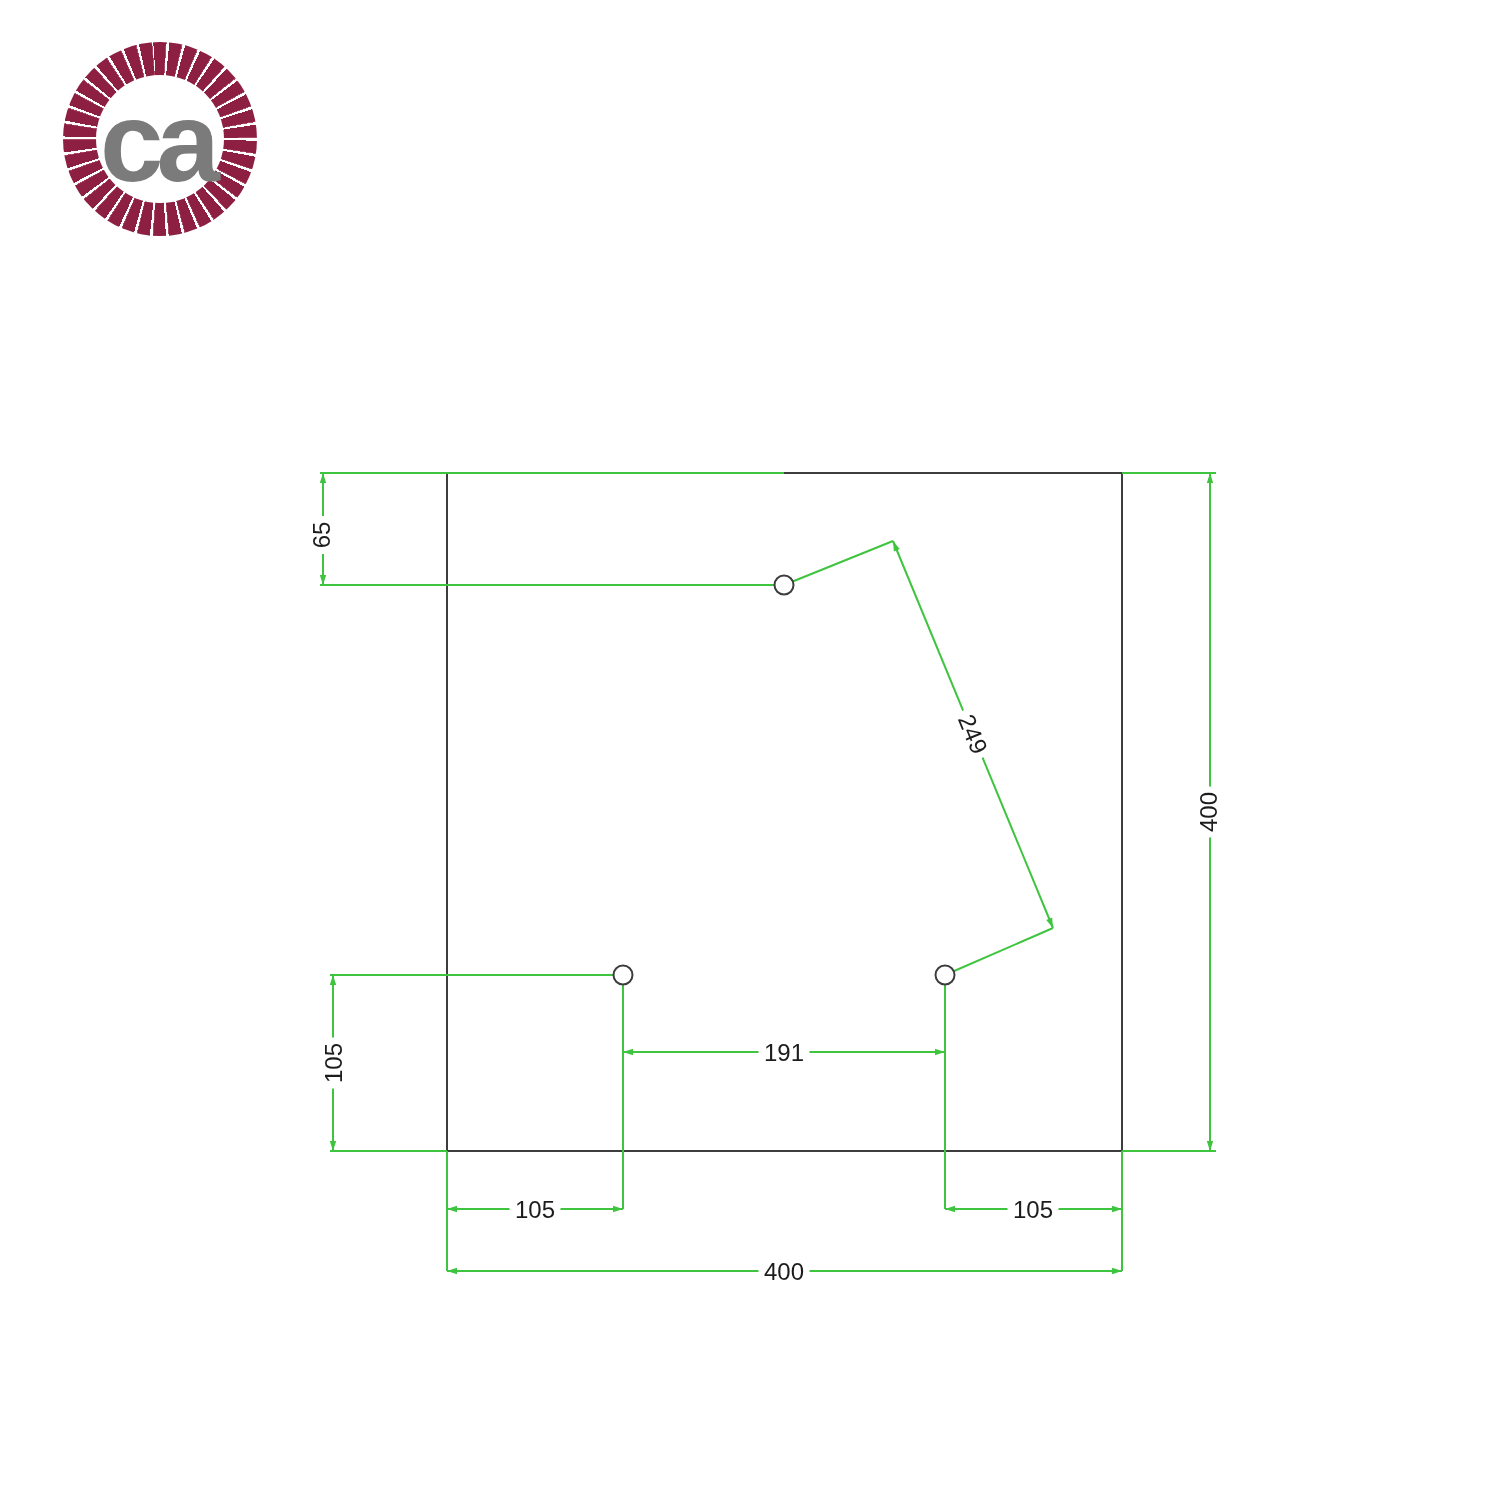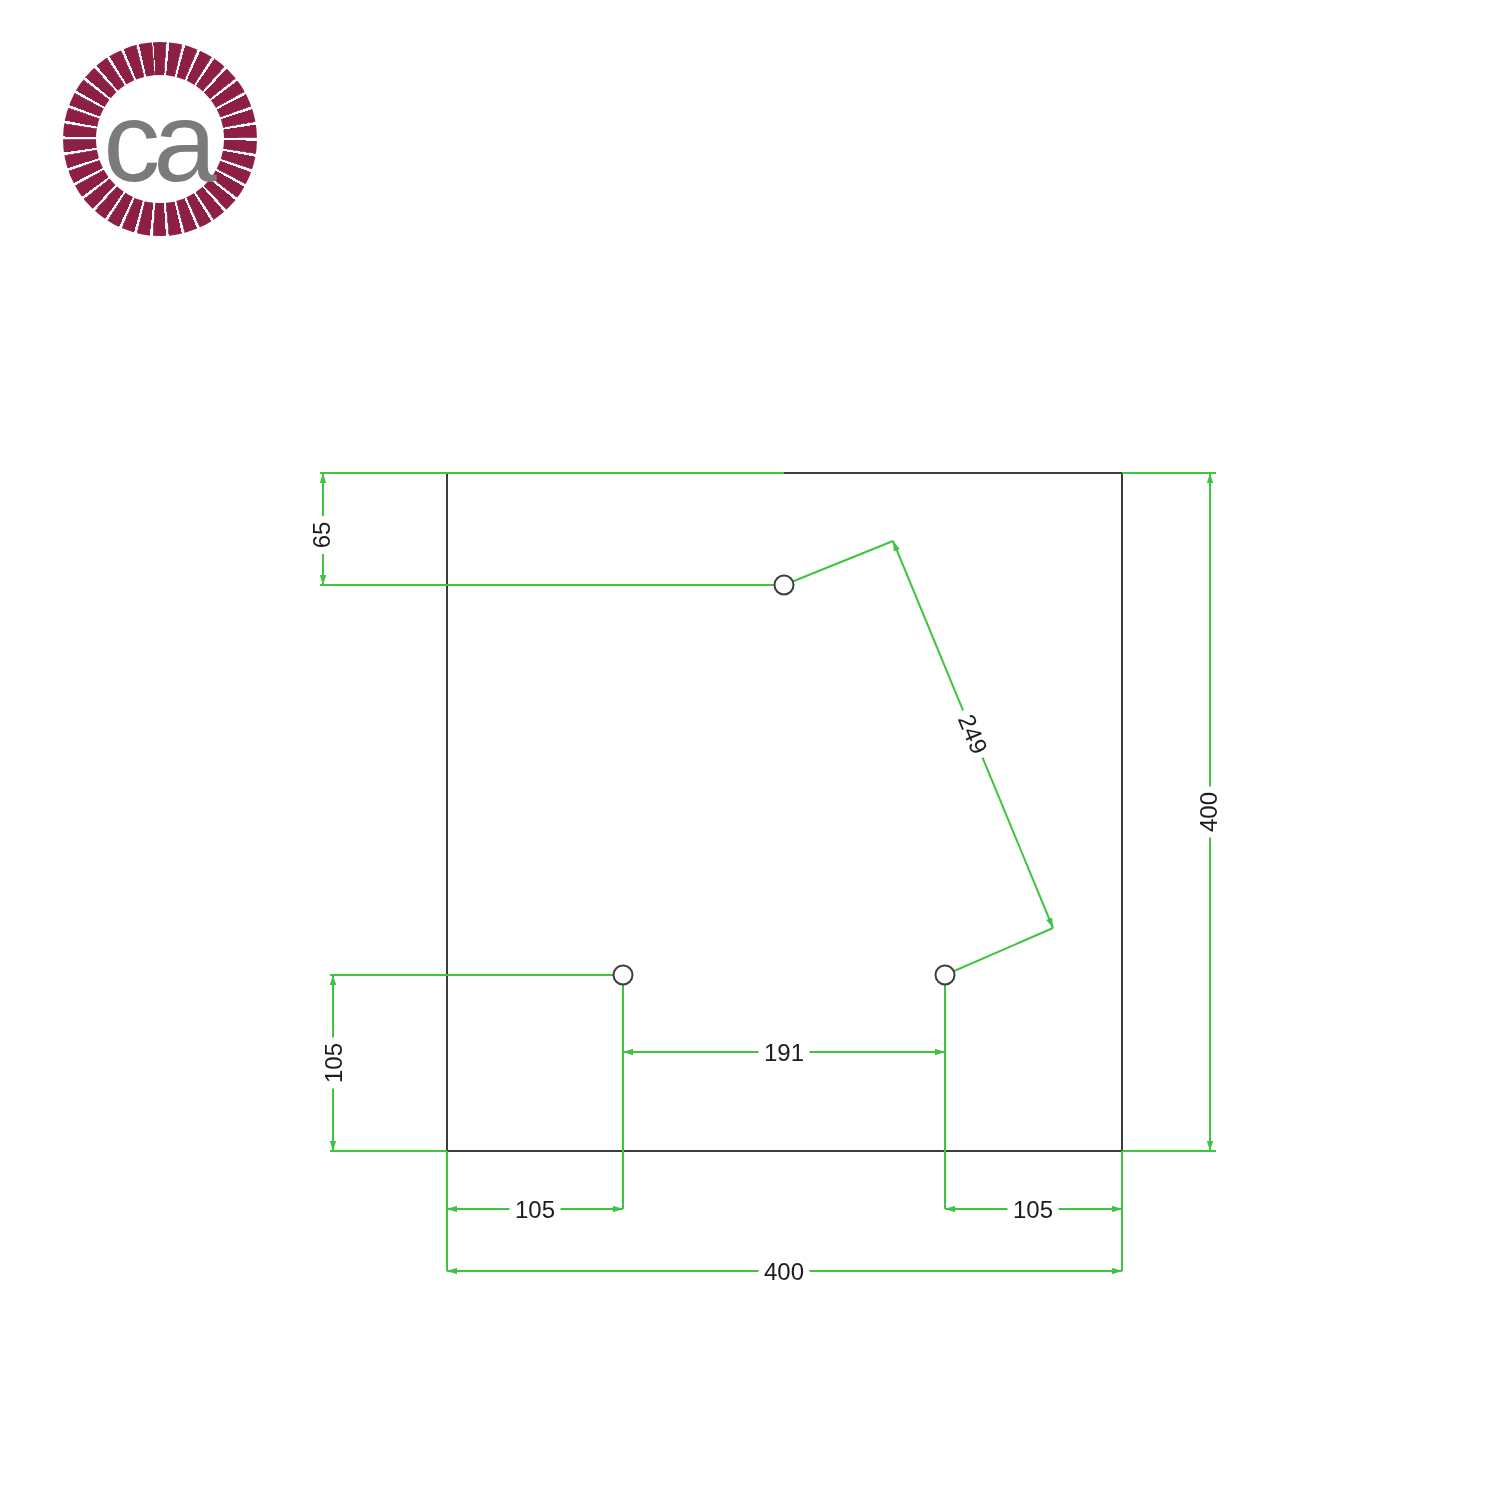--- a/index.html
+++ b/index.html
@@ -4,21 +4,21 @@
 <style>
   html,body{margin:0;padding:0;background:#ffffff;}
   .page{position:relative;width:1500px;height:1500px;background:#ffffff;overflow:hidden;
         font-family:"Liberation Sans", sans-serif;}
   .drawing-svg{position:absolute;left:0;top:0;width:1500px;height:1500px;}
   .logo{position:absolute;left:63px;top:42px;width:194px;height:194px;}
   .logo-ring{width:100%;height:100%;border-radius:50%;
      background:repeating-conic-gradient(from -4deg,#8c1f42 0deg 7.4deg,#a84a66 7.4deg 7.9deg,#ffffff 7.9deg 9.5deg);}
   .logo-inner{position:absolute;left:33px;top:33px;right:33px;bottom:33px;border-radius:50%;
      background:#ffffff;display:flex;align-items:center;justify-content:center;}
-  .logo-text{font-weight:normal;font-size:114px;letter-spacing:-7px;color:#7b7b7b;
+  .logo-text{font-weight:bold;font-size:114px;letter-spacing:-7px;color:#7b7b7b;
      line-height:1;padding-top:6px;padding-right:7px;}
   .dim-text{font-family:"Liberation Sans", sans-serif;}
 </style>
 </head>
 <body>
 
 <div class="page">
 
   <div class="logo">
     <div class="logo-ring" style="background: repeating-conic-gradient(from -4deg, rgb(140, 31, 66) 0deg, rgb(140, 31, 66) 7.4deg, rgb(168, 74, 102) 7.4deg, rgb(168, 74, 102) 7.9deg, rgb(255, 255, 255) 7.9deg, rgb(255, 255, 255) 9.5deg);"></div>

